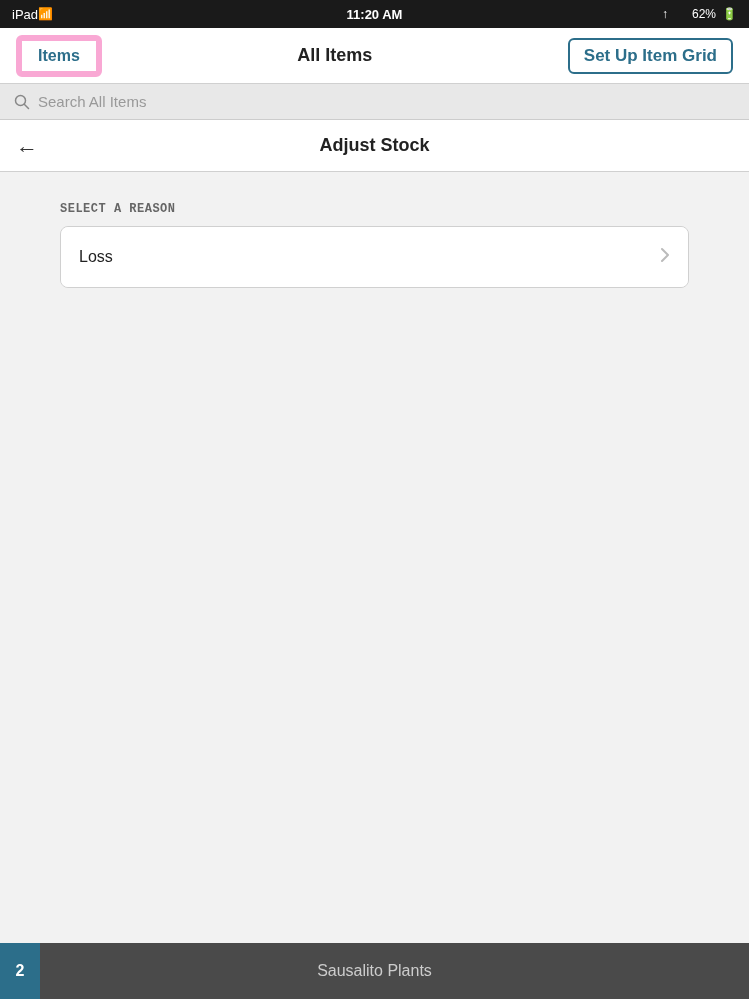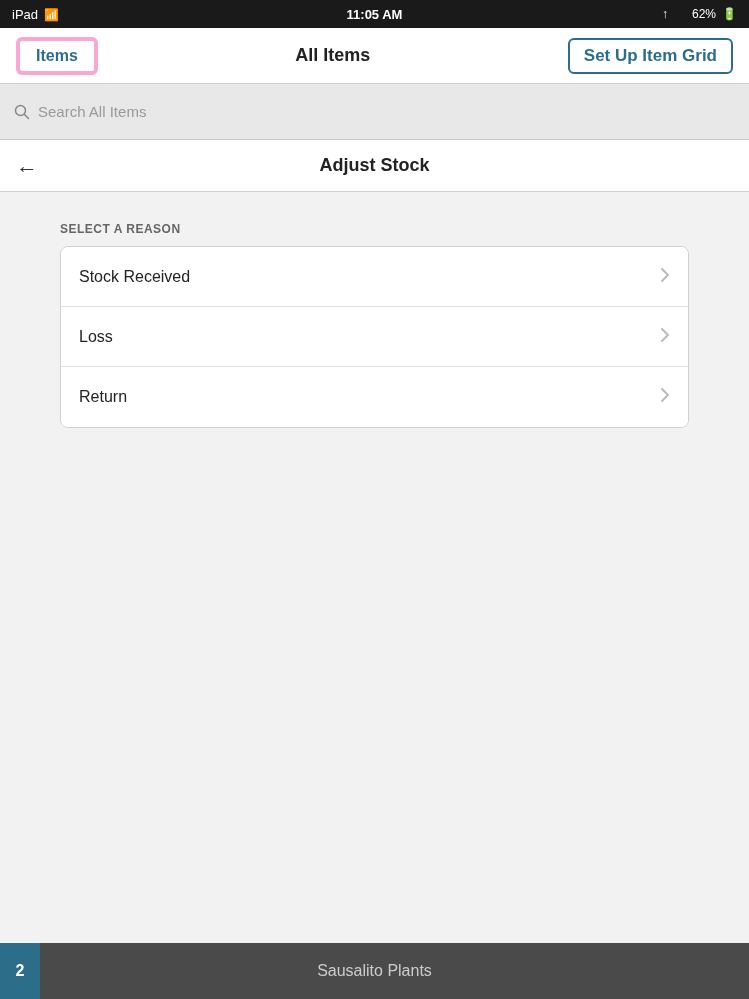--- a/index.html
+++ b/index.html
@@ -19,38 +19,38 @@
       height: 28px;
       background: #1a1a1a;
       display: flex;
       align-items: center;
       justify-content: space-between;
       padding: 0 12px;
       color: #fff;
       font-size: 13px;
       font-weight: 500;
     }
-    .status-left { display: flex; align-items: flex-end; gap: 6px; }
+    .status-left { display: flex; align-items: flex-start; }
     .status-center { position: absolute; left: 50%; transform: translateX(-50%); font-size: 13px; font-weight: 600; color: #fff; }
     .status-right { display: flex; align-items: center; gap: 6px; font-size: 12px; }
 
     
     .nav-bar {
       width: 749px;
       height: 56px;
       background: #fff;
       border-bottom: 1px solid #d0d0d0;
       display: flex;
       align-items: center;
       justify-content: space-between;
       padding: 0 16px;
     }
     .nav-items-btn {
       background: transparent;
-      border: 4px solid #f9a8d4;
+      border: 6px solid #f9a8d4;
       border-radius: 6px;
       color: #2c6e8a;
       font-size: 16px;
       font-weight: 600;
       padding: 6px 16px;
       cursor: pointer;
     }
     .nav-title {
       font-size: 18px;
       font-weight: 600;
@@ -63,21 +63,21 @@
       color: #2c6e8a;
       font-size: 17px;
       font-weight: 600;
       padding: 6px 14px;
       cursor: pointer;
     }
 
     
     .search-bar {
       width: 749px;
-      height: 56px;
+      height: 36px;
       background: #e8e8e8;
       border-bottom: 1px solid #ccc;
       display: flex;
       align-items: center;
       padding: 8px 14px;
       gap: 8px;
     }
     .search-icon-svg { color: #888; }
     .search-placeholder {
       color: #999;
@@ -118,20 +118,21 @@
       padding: 30px 60px 20px 60px;
     }
 
     .section-label {
       font-size: 12px;
       font-weight: 700;
       color: #666;
       letter-spacing: 0.5px;
       margin-bottom: 10px;
       text-transform: uppercase;
+      font-family: Liberation Mono, monospace;
     }
 
     .reasons-list {
       background: #fff;
       border: 1px solid #d0d0d0;
       border-radius: 8px;
       overflow: hidden;
     }
 
     .reason-item {
@@ -193,21 +194,21 @@
     .battery-text { font-size: 12px; margin-left: 18px; }
   </style>
 </head>
 <body>
 
 <div class="status-bar">
   <div class="status-left">
     <span>iPad</span>
     <span class="wifi-icon">📶</span>
   </div>
-  <span class="status-center">11:05 AM</span>
+  <span class="status-center">11:20 AM</span>
   <div class="status-right">
     <span>↑</span>
     <span class="battery-text">62%</span>
     <span>🔋</span>
   </div>
 </div>
 
 <div class="nav-bar">
   <button class="nav-items-btn">Items</button>
   <span class="nav-title">All Items</span>
@@ -226,37 +227,25 @@
   <button class="back-btn">
     <span>←</span>
   </button>
   <span class="sub-nav-title">Adjust Stock</span>
 </div>
 
 <div class="main-content">
   <div class="section-label">SELECT A REASON</div>
   <div class="reasons-list">
 
-  <div class="reason-item">
-        <span class="reason-label">Stock Received</span>
-        <span class="chevron-icon"><svg width="10" height="16" viewBox="0 0 10 16" fill="none">
-            <path d="M2 2l6 6-6 6" stroke="#bbb" stroke-width="2" stroke-linecap="round" stroke-linejoin="round"></path>
-          </svg></span>
-      </div>
       <div class="reason-item">
         <span class="reason-label">Loss</span>
         <span class="chevron-icon"><svg width="10" height="16" viewBox="0 0 10 16" fill="none">
             <path d="M2 2l6 6-6 6" stroke="#bbb" stroke-width="2" stroke-linecap="round" stroke-linejoin="round"></path>
           </svg></span>
       </div>
-      <div class="reason-item">
-        <span class="reason-label">Return</span>
-        <span class="chevron-icon"><svg width="10" height="16" viewBox="0 0 10 16" fill="none">
-            <path d="M2 2l6 6-6 6" stroke="#bbb" stroke-width="2" stroke-linecap="round" stroke-linejoin="round"></path>
-          </svg></span>
-      </div>
     </div>
 </div>
 
 <div class="bottom-bar">
   <div class="bottom-number">2</div>
   <span class="bottom-store-name">Sausalito Plants</span>
 </div>
 
 </body></html>

